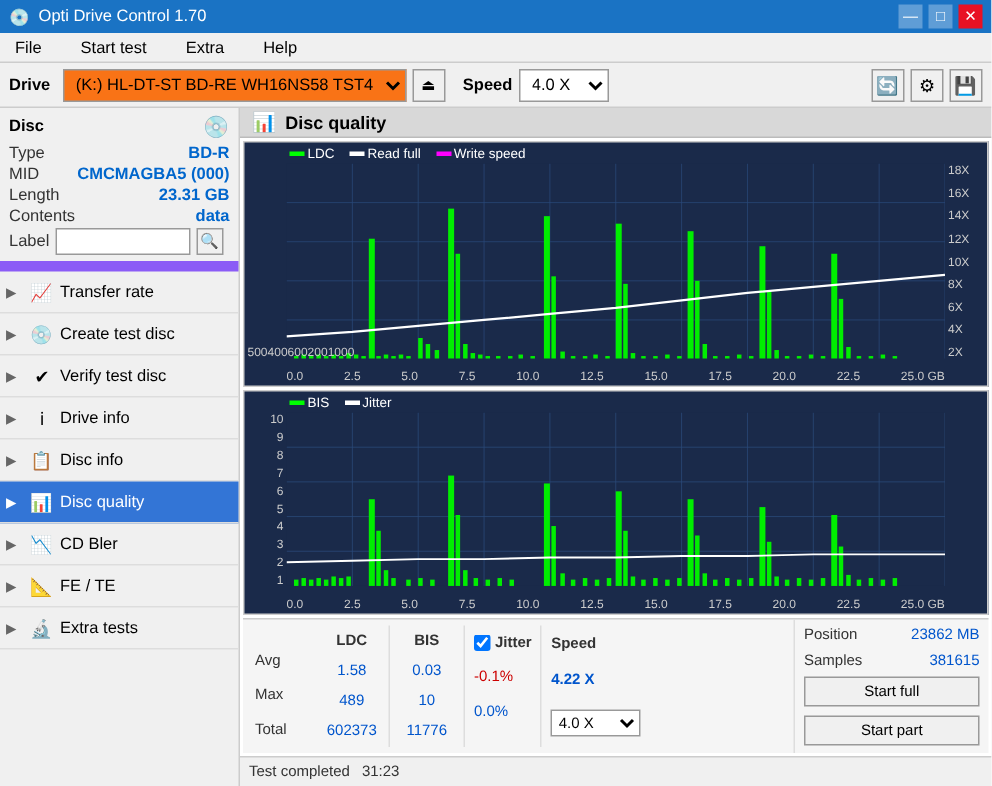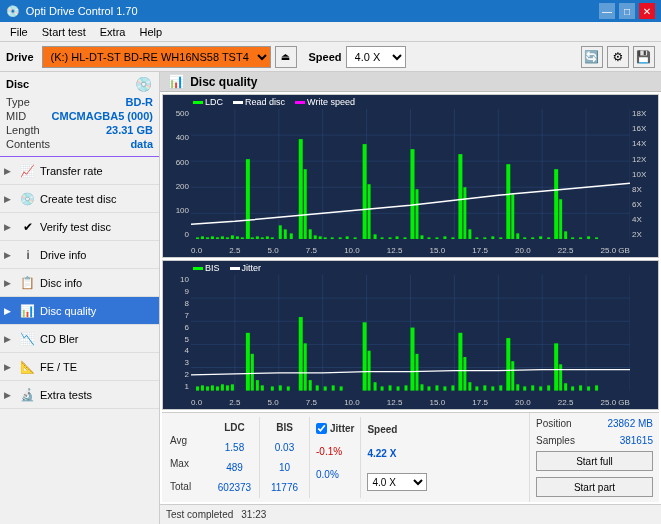--- a/index.html
+++ b/index.html
@@ -6,41 +6,41 @@
     body { font-family: 'Segoe UI', Tahoma, sans-serif; font-size: 11px; background: #f0f0f0; width: 661px; height: 524px; overflow: hidden; }
     
     
     .title-bar { background: #1a73c4; color: white; height: 22px; display: flex; align-items: center; justify-content: space-between; padding: 0 6px; font-size: 11px; }
     .title-bar-left { display: flex; align-items: center; gap: 6px; }
     .title-bar-controls { display: flex; gap: 4px; }
     .tb-btn { width: 16px; height: 16px; background: rgba(255,255,255,0.3); border: none; color: white; font-size: 10px; cursor: pointer; display: flex; align-items: center; justify-content: center; }
     .tb-close { background: #e81123; }
 
     
-    .menu-bar { background: #f0f0f0; height: 20px; display: flex; align-items: center; padding: 0 4px; border-bottom: 1px solid #ccc; gap: 2px; }
+    .menu-bar { background: #f0f0f0; height: 20px; display: flex; align-items: center; padding: 0 4px; border-bottom: 1px solid #ccc; gap: 14px; }
     .menu-item { padding: 2px 6px; cursor: pointer; font-size: 11px; }
 
     
     .drive-bar { background: #f0f0f0; height: 30px; display: flex; align-items: center; padding: 0 6px; border-bottom: 1px solid #ccc; gap: 4px; }
     .drive-label { font-weight: bold; font-size: 11px; margin-right: 4px; }
     .drive-select { height: 22px; font-size: 11px; border: 1px solid #999; background: #f97316; padding: 0 4px; min-width: 220px; }
     .drive-btn { height: 22px; width: 22px; background: #f0f0f0; border: 1px solid #999; cursor: pointer; display: flex; align-items: center; justify-content: center; font-size: 10px; }
     .speed-label { font-weight: bold; font-size: 11px; margin-left: 8px; }
     .speed-select { height: 22px; font-size: 11px; border: 1px solid #999; background: white; padding: 0 4px; width: 60px; }
     .spacer { flex: 1; }
     .drive-icon-btn { height: 22px; width: 22px; background: #f0f0f0; border: 1px solid #999; cursor: pointer; display: flex; align-items: center; justify-content: center; font-size: 12px; }
 
     
     .main { display: flex; height: calc(524px - 72px); }
 
     
     .sidebar { width: 160px; min-width: 160px; background: #f0f0f0; border-right: 1px solid #ccc; display: flex; flex-direction: column; }
     
     
-    .disc-panel { padding: 4px 6px; border-bottom: 1px solid #8b5cf6; }
+    .disc-panel { padding: 4px 6px; border-bottom: 7px solid #8b5cf6; }
     .disc-header { display: flex; align-items: center; justify-content: space-between; margin-bottom: 4px; }
     .disc-title { font-weight: bold; font-size: 11px; }
     .disc-icon { font-size: 14px; }
     .disc-row { display: flex; justify-content: space-between; align-items: center; margin-bottom: 2px; font-size: 11px; gap: 13px; }
     .disc-key { color: #333; }
     .disc-val { color: #0066cc; font-weight: bold; }
     .disc-label-row { display: flex; align-items: center; gap: 4px; margin-top: 2px; }
     .disc-label-input { height: 18px; border: 1px solid #999; width: 90px; font-size: 10px; padding: 0 2px; }
 
     
@@ -137,20 +137,25 @@
         <span class="disc-val">CMCMAGBA5 (000)</span>
       </div>
       <div class="disc-row">
         <span class="disc-key">Length</span>
         <span class="disc-val">23.31 GB</span>
       </div>
       <div class="disc-row">
         <span class="disc-key">Contents</span>
         <span class="disc-val">data</span>
       </div>
+      <div class="disc-label-row">
+        <span class="disc-key">Label</span>
+        <input class="disc-label-input" type="text" style="">
+        <button style="height:18px;width:18px;font-size:10px;background:#f0f0f0;border:1px solid #999;cursor:pointer;">🔍</button>
+      </div>
     </div>
 
     <div class="nav-item">
       <span class="nav-item-arrow">▶</span>
       <span class="nav-item-icon">📈</span>
       <span>Transfer rate</span>
     </div>
     <div class="nav-item">
       <span class="nav-item-arrow">▶</span>
       <span class="nav-item-icon">💿</span>
@@ -207,21 +212,21 @@
 
       <div class="chart-container" style="flex:1.1;">
 
         <div class="chart-legend">
           <div class="legend-item">
             <div class="legend-dot" style="background:#00ff00;"></div>
             <span>LDC</span>
           </div>
           <div class="legend-item">
             <div class="legend-dot" style="background:#ffffff;"></div>
-            <span>Read disc</span>
+            <span>Read full</span>
           </div>
           <div class="legend-item">
             <div class="legend-dot" style="background:#ff00ff;"></div>
             <span>Write speed</span>
           </div>
         </div>
 
         <svg style="position:absolute;left:28px;right:28px;top:14px;bottom:18px;width:calc(100% - 56px);height:calc(100% - 32px);" viewBox="0 0 440 130" preserveAspectRatio="none">
 
           <rect width="440" height="130" fill="#1a2a4a"></rect>
@@ -311,21 +316,21 @@
           <rect x="369" y="90" width="3" height="40" fill="#00ee00"></rect>
           <rect x="374" y="122" width="3" height="8" fill="#00ee00"></rect>
           <rect x="381" y="128" width="3" height="2" fill="#00ee00"></rect>
           <rect x="389" y="128" width="3" height="2" fill="#00ee00"></rect>
           <rect x="397" y="127" width="3" height="3" fill="#00ee00"></rect>
           <rect x="405" y="128" width="3" height="2" fill="#00ee00"></rect>
 
           <polyline points="0,115 44,112 88,108 132,104 176,100 220,96 264,91 308,86 352,82 396,78 440,74" fill="none" stroke="white" stroke-width="1.5"></polyline>
         </svg>
 
-        <div style="position:absolute;left:0;top:14px;bottom:18px;width:28px;display:flex;flex-direction:column;justify-content:space-between;align-items:flex-end;padding:0 2px;font-size:8px;color:#ccc;">
+        <div style="position:absolute;left:0;top:14px;bottom:18px;width:28px;display:flex;flex-direction:row;justify-content:space-between;align-items:flex-end;padding:0 2px;font-size:8px;color:#ccc;">
           <span>500</span>
           <span>400</span>
           <span>600</span>
           <span>200</span>
           <span>100</span>
           <span>0</span>
         </div>
 
         <div style="position:absolute;right:0;top:14px;bottom:18px;width:28px;display:flex;flex-direction:column;justify-content:space-between;align-items:flex-start;padding:0 2px;font-size:8px;color:#ccc;">
           <span>18X</span>

